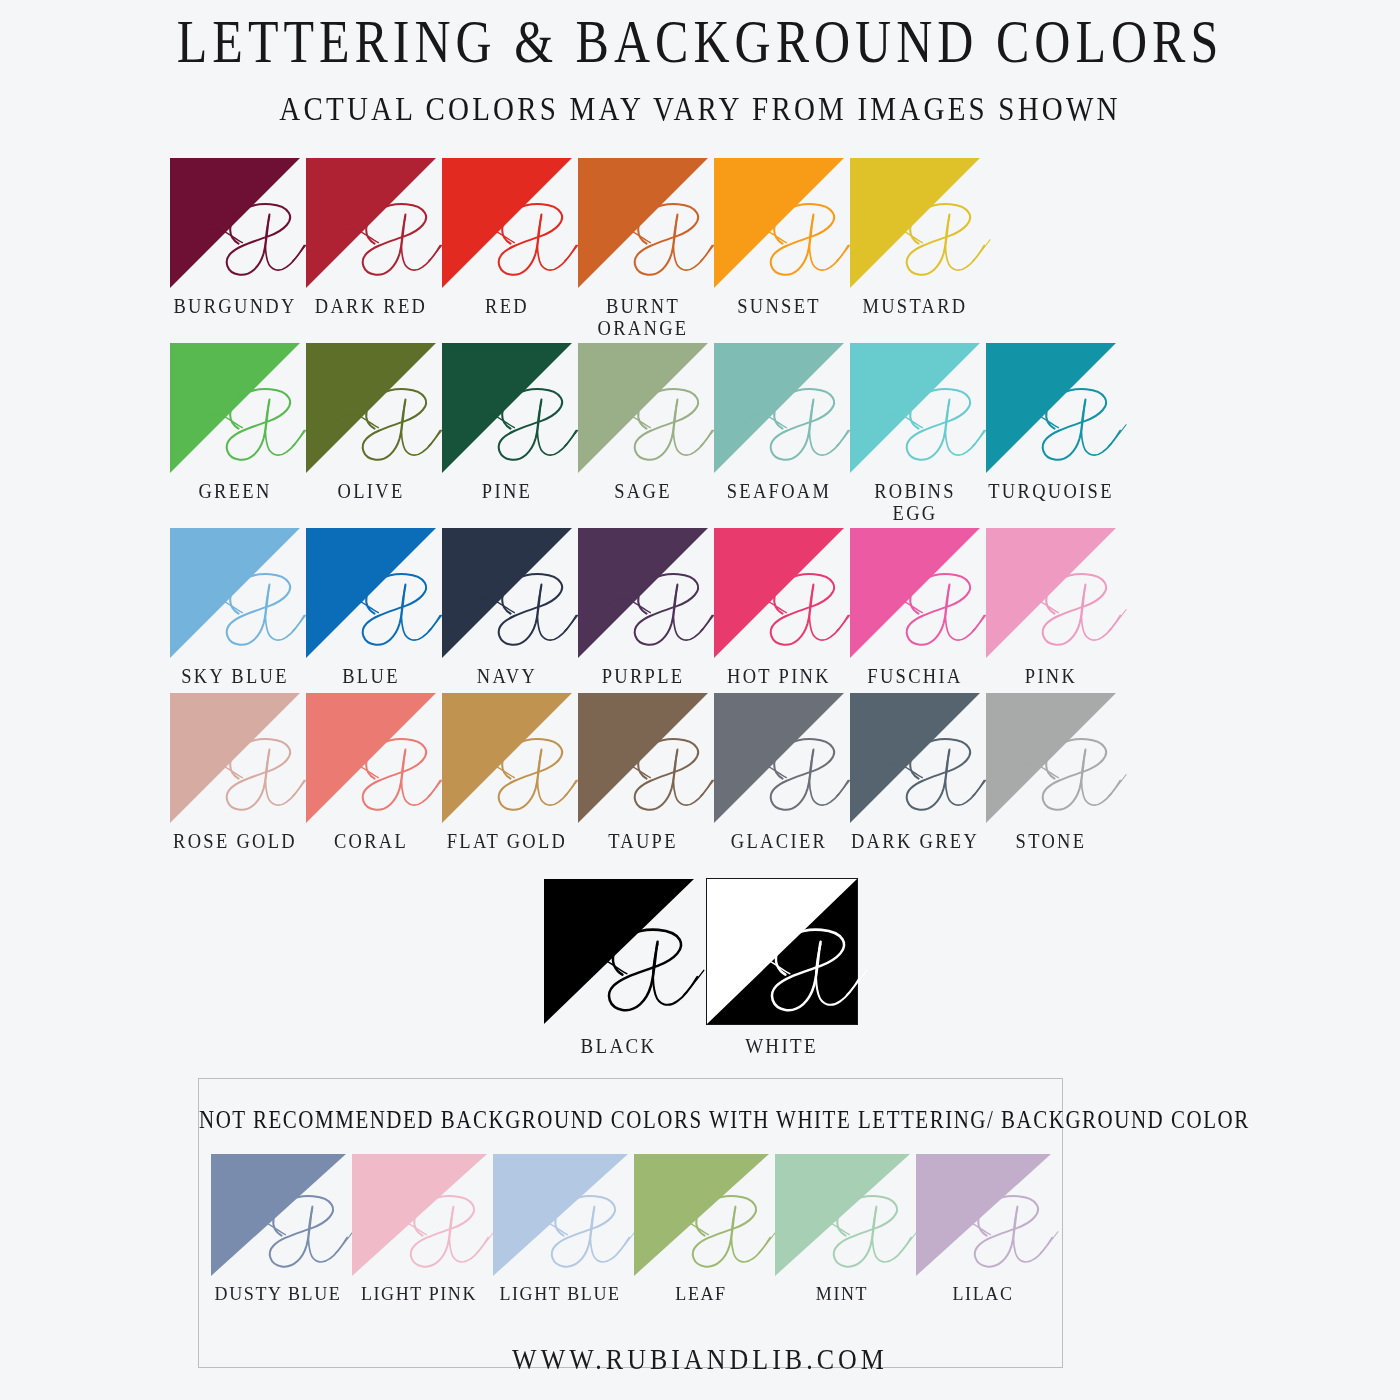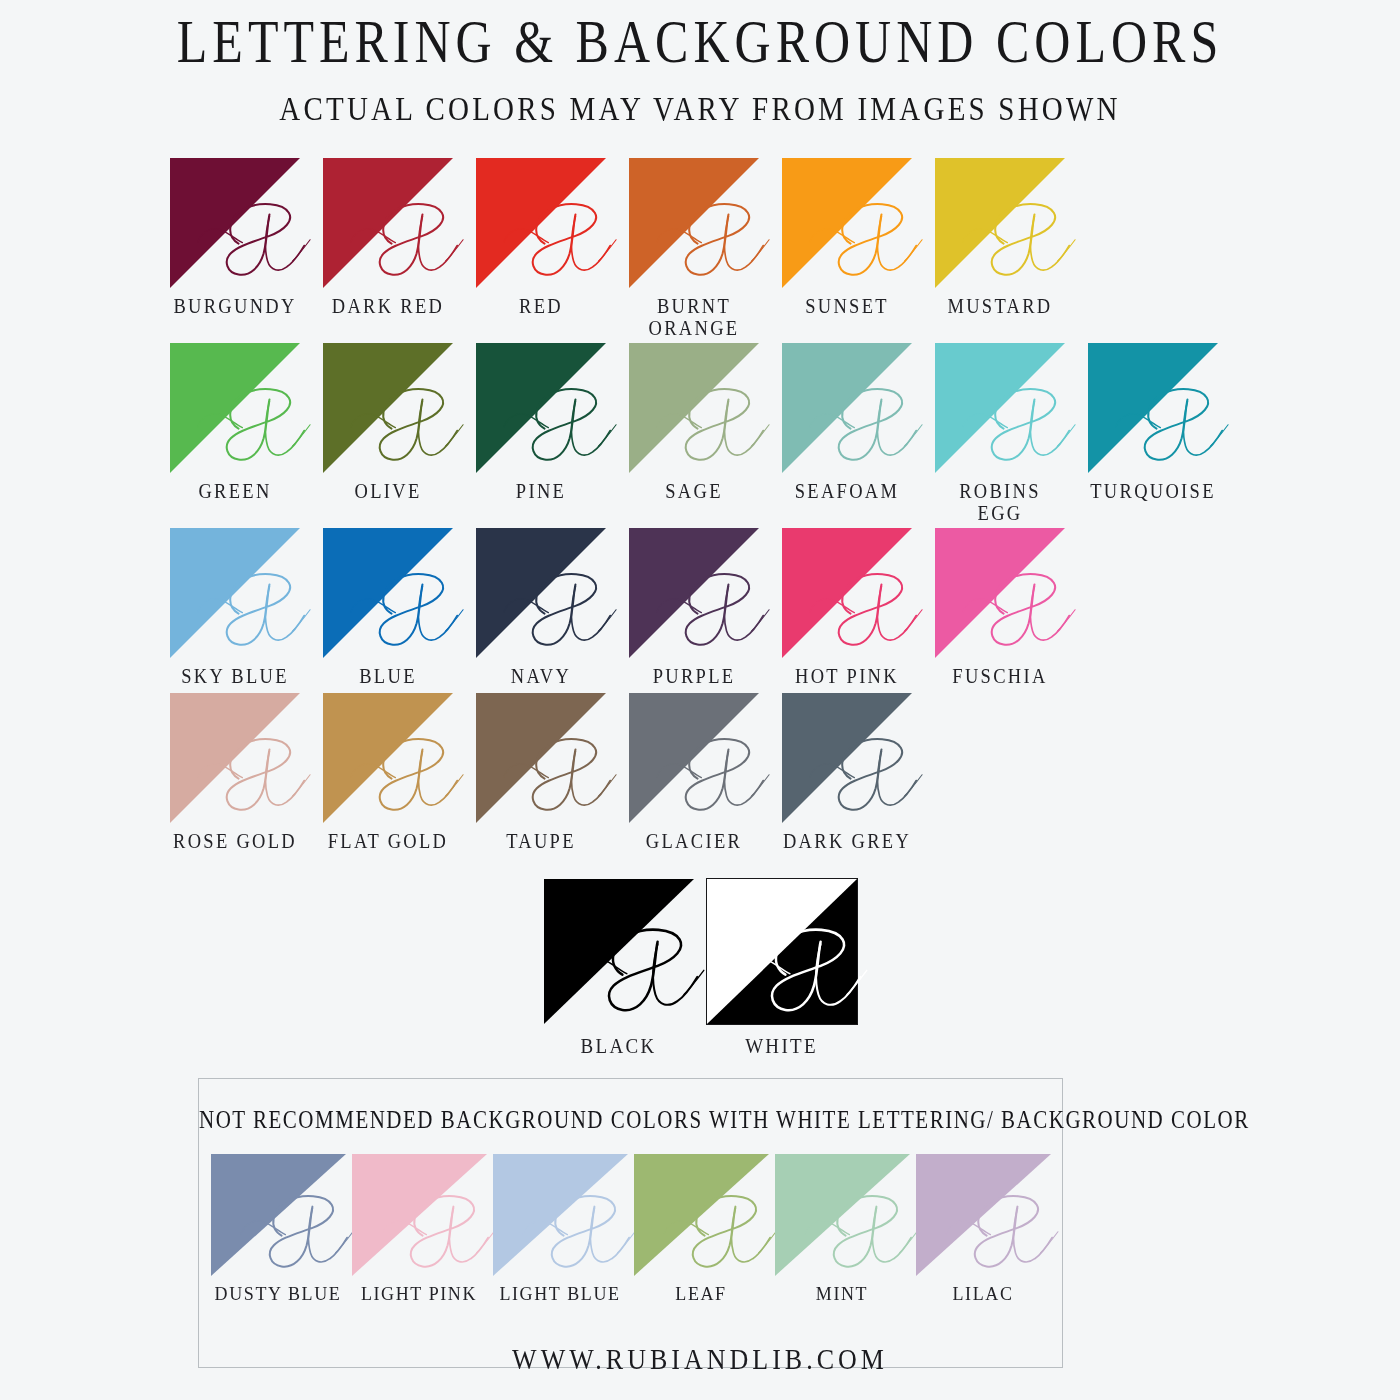--- a/index.html
+++ b/index.html
@@ -44,21 +44,21 @@
 
   
   .grid {
     width: 1060px;
     margin: 0 auto;
     padding-top: 36px;
   }
   .row {
     display: flex;
     justify-content: flex-start;
-    gap: 23px;
+    gap: 6px;
     margin-bottom: 5px;
   }
   .cell {
     width: 130px;
     display: flex;
     flex-direction: column;
     align-items: center;
   }
 
   
@@ -465,20 +465,36 @@
             <g fill="none" stroke="#EC5AA3" stroke-width="2.1" stroke-linecap="round" stroke-linejoin="round">
               <path d="M2 66 C6 56 16 50 26 54 C34 57 40 63 48 67" stroke-width="1.302"></path>
               <path d="M44 68 C30 60 34 40 50 32 C66 24 90 26 96 36 C101 44 92 54 76 60 C60 66 44 70 36 78 C28 86 32 98 44 100 C56 102 66 92 70 78 C74 62 74 46 76 38"></path>
               <path d="M76 40 C72 56 70 72 74 86 C77 96 86 98 94 92 C100 88 106 80 112 70" stroke-width="1.6800000000000002"></path>
               <path d="M100 86 C106 80 112 72 118 64" stroke-width="1.1550000000000002"></path>
             </g>
           </svg>
         </div>
         <div class="label">FUSCHIA</div>
       </div>
+      <div class="cell">
+        <div class="swatch">
+          <svg class="tri" viewBox="0 0 100 100" preserveAspectRatio="none">
+            <polygon points="0,0 100,0 0,100" fill="#EF9BC1"></polygon>
+          </svg>
+          <svg class="glyph" viewBox="0 0 120 112">
+            <g fill="none" stroke="#EF9BC1" stroke-width="2.1" stroke-linecap="round" stroke-linejoin="round">
+              <path d="M2 66 C6 56 16 50 26 54 C34 57 40 63 48 67" stroke-width="1.302"></path>
+              <path d="M44 68 C30 60 34 40 50 32 C66 24 90 26 96 36 C101 44 92 54 76 60 C60 66 44 70 36 78 C28 86 32 98 44 100 C56 102 66 92 70 78 C74 62 74 46 76 38"></path>
+              <path d="M76 40 C72 56 70 72 74 86 C77 96 86 98 94 92 C100 88 106 80 112 70" stroke-width="1.6800000000000002"></path>
+              <path d="M100 86 C106 80 112 72 118 64" stroke-width="1.1550000000000002"></path>
+            </g>
+          </svg>
+        </div>
+        <div class="label">PINK</div>
+      </div>
     </div>
   <div class="row">
       <div class="cell">
         <div class="swatch">
           <svg class="tri" viewBox="0 0 100 100" preserveAspectRatio="none">
             <polygon points="0,0 100,0 0,100" fill="#D6ABA1"></polygon>
           </svg>
           <svg class="glyph" viewBox="0 0 120 112">
             <g fill="none" stroke="#D6ABA1" stroke-width="2.1" stroke-linecap="round" stroke-linejoin="round">
               <path d="M2 66 C6 56 16 50 26 54 C34 57 40 63 48 67" stroke-width="1.302"></path>
@@ -486,20 +502,36 @@
               <path d="M76 40 C72 56 70 72 74 86 C77 96 86 98 94 92 C100 88 106 80 112 70" stroke-width="1.6800000000000002"></path>
               <path d="M100 86 C106 80 112 72 118 64" stroke-width="1.1550000000000002"></path>
             </g>
           </svg>
         </div>
         <div class="label">ROSE GOLD</div>
       </div>
       <div class="cell">
         <div class="swatch">
           <svg class="tri" viewBox="0 0 100 100" preserveAspectRatio="none">
+            <polygon points="0,0 100,0 0,100" fill="#EB7A72"></polygon>
+          </svg>
+          <svg class="glyph" viewBox="0 0 120 112">
+            <g fill="none" stroke="#EB7A72" stroke-width="2.1" stroke-linecap="round" stroke-linejoin="round">
+              <path d="M2 66 C6 56 16 50 26 54 C34 57 40 63 48 67" stroke-width="1.302"></path>
+              <path d="M44 68 C30 60 34 40 50 32 C66 24 90 26 96 36 C101 44 92 54 76 60 C60 66 44 70 36 78 C28 86 32 98 44 100 C56 102 66 92 70 78 C74 62 74 46 76 38"></path>
+              <path d="M76 40 C72 56 70 72 74 86 C77 96 86 98 94 92 C100 88 106 80 112 70" stroke-width="1.6800000000000002"></path>
+              <path d="M100 86 C106 80 112 72 118 64" stroke-width="1.1550000000000002"></path>
+            </g>
+          </svg>
+        </div>
+        <div class="label">CORAL</div>
+      </div>
+      <div class="cell">
+        <div class="swatch">
+          <svg class="tri" viewBox="0 0 100 100" preserveAspectRatio="none">
             <polygon points="0,0 100,0 0,100" fill="#C09350"></polygon>
           </svg>
           <svg class="glyph" viewBox="0 0 120 112">
             <g fill="none" stroke="#C09350" stroke-width="2.1" stroke-linecap="round" stroke-linejoin="round">
               <path d="M2 66 C6 56 16 50 26 54 C34 57 40 63 48 67" stroke-width="1.302"></path>
               <path d="M44 68 C30 60 34 40 50 32 C66 24 90 26 96 36 C101 44 92 54 76 60 C60 66 44 70 36 78 C28 86 32 98 44 100 C56 102 66 92 70 78 C74 62 74 46 76 38"></path>
               <path d="M76 40 C72 56 70 72 74 86 C77 96 86 98 94 92 C100 88 106 80 112 70" stroke-width="1.6800000000000002"></path>
               <path d="M100 86 C106 80 112 72 118 64" stroke-width="1.1550000000000002"></path>
             </g>
           </svg>
@@ -546,20 +578,36 @@
           <svg class="glyph" viewBox="0 0 120 112">
             <g fill="none" stroke="#56646F" stroke-width="2.1" stroke-linecap="round" stroke-linejoin="round">
               <path d="M2 66 C6 56 16 50 26 54 C34 57 40 63 48 67" stroke-width="1.302"></path>
               <path d="M44 68 C30 60 34 40 50 32 C66 24 90 26 96 36 C101 44 92 54 76 60 C60 66 44 70 36 78 C28 86 32 98 44 100 C56 102 66 92 70 78 C74 62 74 46 76 38"></path>
               <path d="M76 40 C72 56 70 72 74 86 C77 96 86 98 94 92 C100 88 106 80 112 70" stroke-width="1.6800000000000002"></path>
               <path d="M100 86 C106 80 112 72 118 64" stroke-width="1.1550000000000002"></path>
             </g>
           </svg>
         </div>
         <div class="label">DARK GREY</div>
+      </div>
+      <div class="cell">
+        <div class="swatch">
+          <svg class="tri" viewBox="0 0 100 100" preserveAspectRatio="none">
+            <polygon points="0,0 100,0 0,100" fill="#A8A9A9"></polygon>
+          </svg>
+          <svg class="glyph" viewBox="0 0 120 112">
+            <g fill="none" stroke="#A8A9A9" stroke-width="2.1" stroke-linecap="round" stroke-linejoin="round">
+              <path d="M2 66 C6 56 16 50 26 54 C34 57 40 63 48 67" stroke-width="1.302"></path>
+              <path d="M44 68 C30 60 34 40 50 32 C66 24 90 26 96 36 C101 44 92 54 76 60 C60 66 44 70 36 78 C28 86 32 98 44 100 C56 102 66 92 70 78 C74 62 74 46 76 38"></path>
+              <path d="M76 40 C72 56 70 72 74 86 C77 96 86 98 94 92 C100 88 106 80 112 70" stroke-width="1.6800000000000002"></path>
+              <path d="M100 86 C106 80 112 72 118 64" stroke-width="1.1550000000000002"></path>
+            </g>
+          </svg>
+        </div>
+        <div class="label">STONE</div>
       </div>
     </div>
 
   <div class="bwrow">
       <div class="cell">
         <div class="swatch">
           <svg class="tri" viewBox="0 0 100 100" preserveAspectRatio="none">
             <polygon points="0,0 100,0 0,100" fill="#000000"></polygon>
           </svg>
           <svg class="glyph" viewBox="0 0 120 112">

